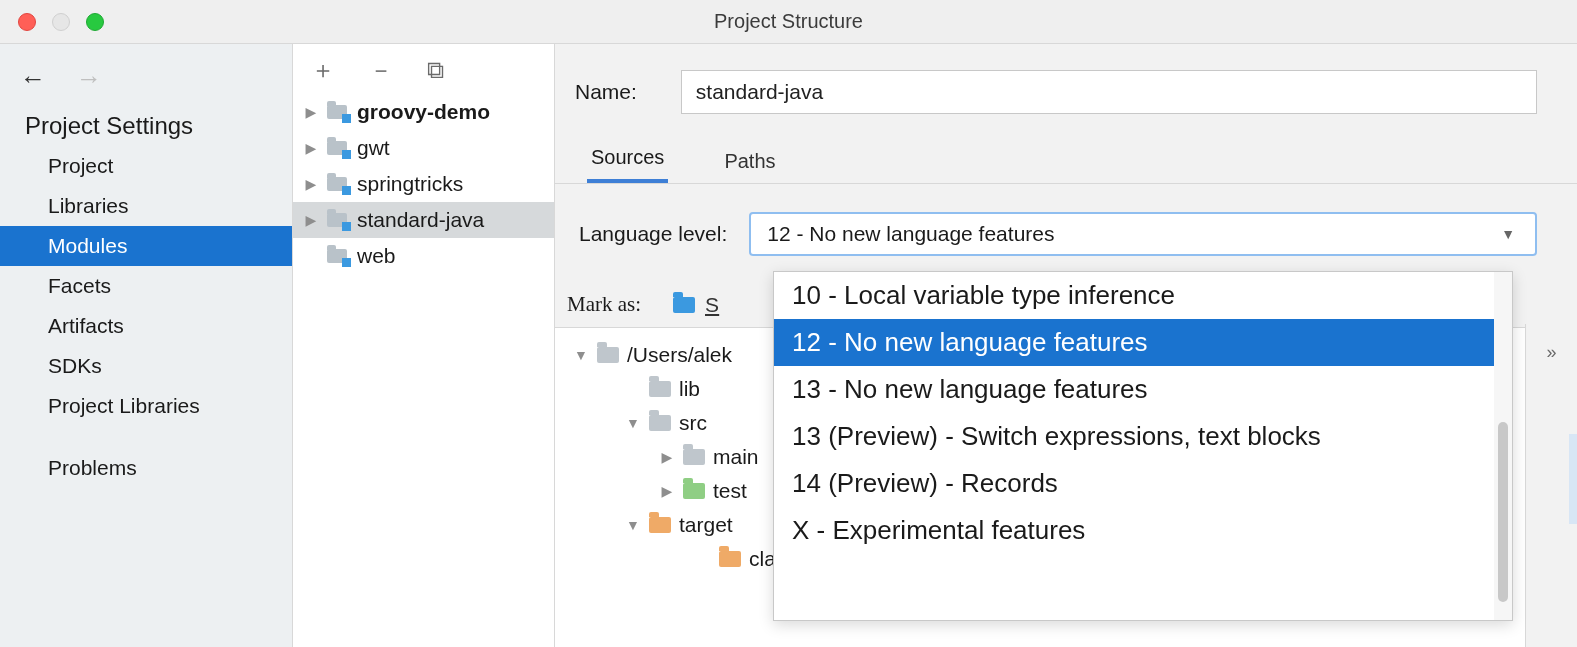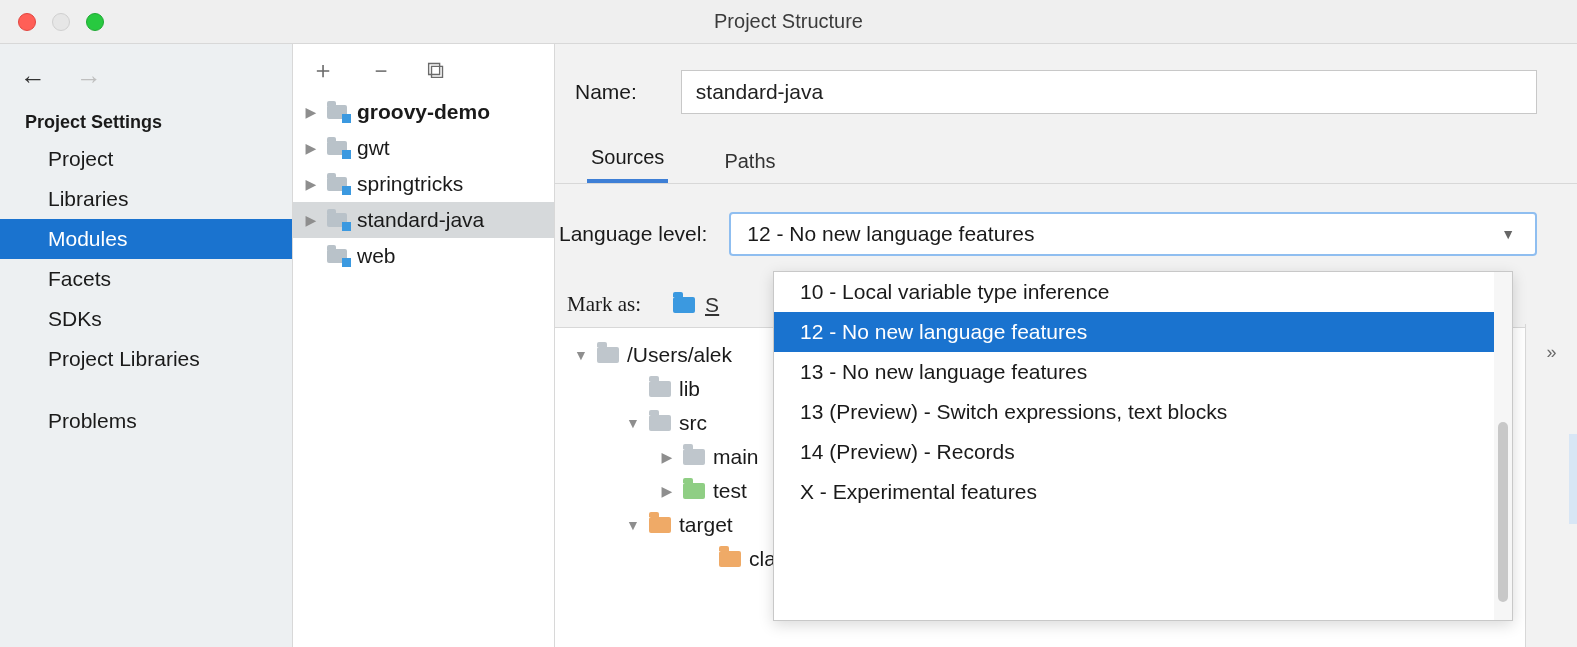--- a/index.html
+++ b/index.html
@@ -59,21 +59,21 @@
 
   
   .nav-arrows {
     display: flex; align-items: center; gap: 30px;
     padding: 18px 0 12px 20px;
   }
   .arrow-btn { font-size: 26px; line-height: 1; }
   .arrow-back { color: #333; cursor: pointer; }
   .arrow-fwd  { color: #bfbfbf; }
   .section-header {
-    font-weight: 700; font-size: 18px;
+    font-weight: 400; font-size: 24px;
     padding: 12px 28px 6px 25px;
   }
   .nav-item {
     padding: 8px 20px 8px 48px;
     font-size: 21px;
     cursor: pointer;
   }
   .nav-item.selected {
     background: #1a73cf; color: #fff;
   }
@@ -130,21 +130,21 @@
   .tab {
     padding: 0 4px 10px 4px; font-size: 20px; color: #333; cursor: pointer;
   }
   .tab.active {
     color: #1a1a1a;
     border-bottom: 4px solid #3e7fd6;
   }
 
   .lang-row {
     display: flex; align-items: center; gap: 22px;
-    padding: 28px 40px 0 4px;
+    padding: 28px 40px 0 24px;
   }
   .lang-label { font-size: 21px; }
   .lang-select {
     flex: 1; height: 44px;
     border: 2px solid #8fbef0; border-radius: 4px;
     background: #fff;
     display: flex; align-items: center; justify-content: space-between;
     padding: 0 16px;
     font-size: 21px;
     cursor: pointer;
@@ -203,22 +203,22 @@
     position: absolute;
     left: 218px; top: 227px;
     width: 740px; height: 350px;
     background: #fff;
     border: 1px solid #c8c8c8;
     box-shadow: 0 4px 14px rgba(0,0,0,.15);
     display: flex;
   }
   .dropdown-list { flex: 1; overflow: hidden; }
   .dd-item {
-    padding: 8px 26px;
-    font-size: 21px;
+    padding: 8px 18px;
+    font-size: 26px;
     cursor: pointer;
     white-space: nowrap;
     overflow: hidden;
   }
   .dd-item.selected { background: #1a73cf; color: #fff; }
   .dd-scrollbar {
     width: 18px; background: #f6f6f6; position: relative;
   }
   .dd-thumb {
     position: absolute; left: 4px; right: 4px; top: 150px; height: 180px;
@@ -243,20 +243,21 @@
     <div class="nav-arrows">
       <span class="arrow-btn arrow-back">←</span>
       <span class="arrow-btn arrow-fwd">→</span>
     </div>
 
     <div class="section-header">Project Settings</div>
     <div class="nav-item">Project</div>
     <div class="nav-item">Libraries</div>
     <div class="nav-item selected">Modules</div>
     <div class="nav-item">Facets</div>
+    <div class="nav-item">Artifacts</div>
 
     <div class="nav-item">SDKs</div>
     <div class="nav-item">Project Libraries</div>
 
     <div class="nav-spacer"></div>
     <div class="nav-item">Problems</div>
   </div>
 
   <div class="col-mid">
     <div class="mid-toolbar">

